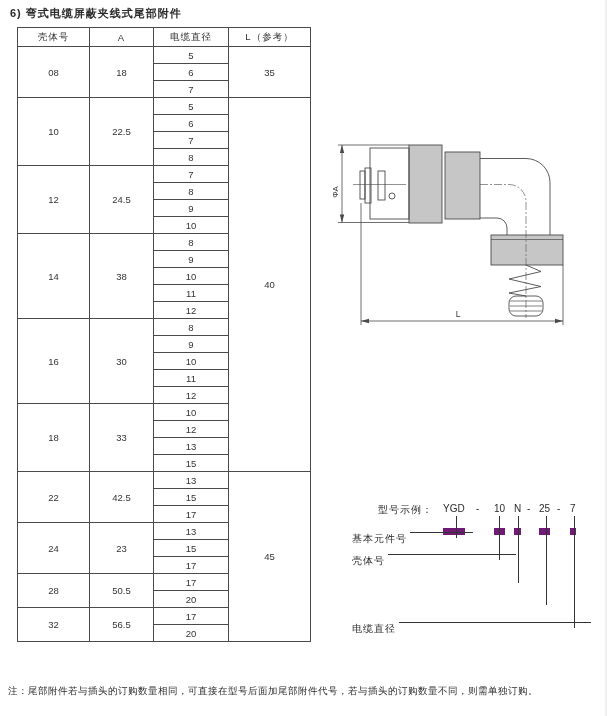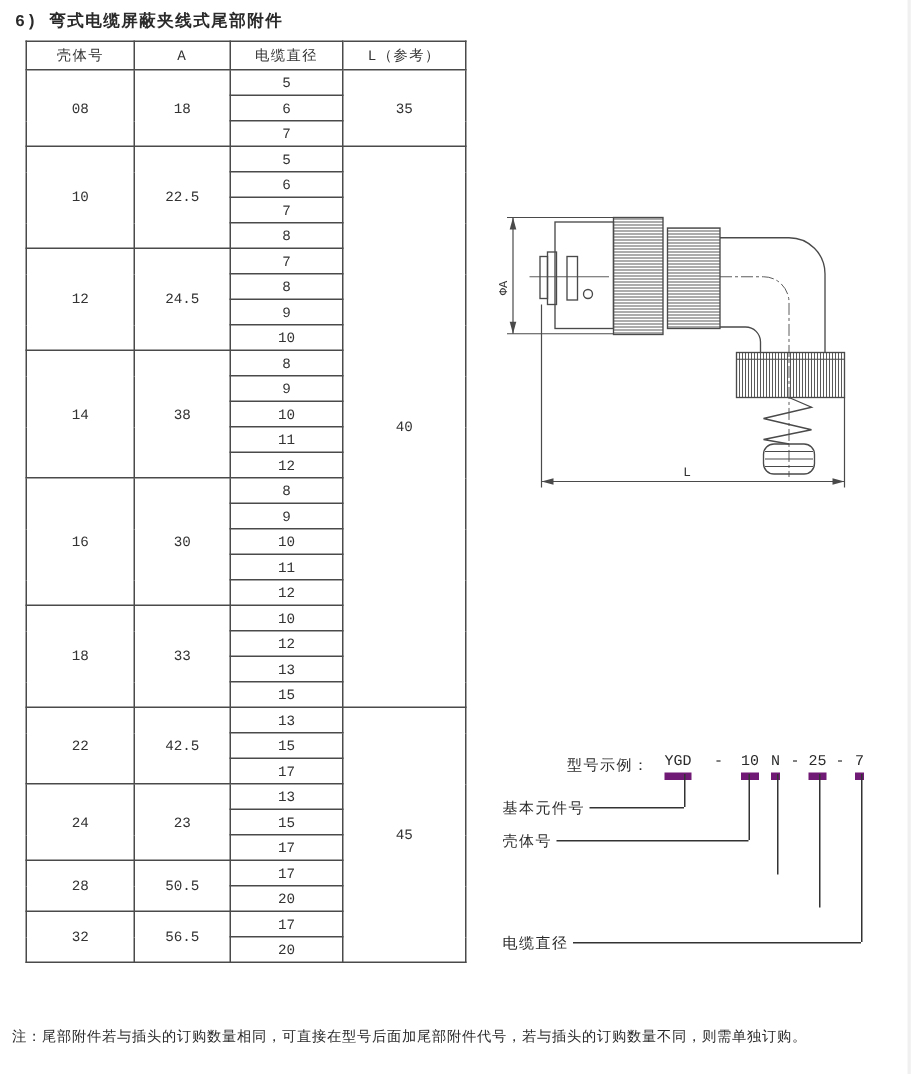--- a/index.html
+++ b/index.html
@@ -1,18 +1,18 @@
 <!DOCTYPE html>
 <html><head>
 <meta charset="utf-8">
 <style>
   html,body{margin:0;padding:0;background:#f0f0f0;}
   #page{
     position:relative; width:605px; height:716px; background:#ffffff;
-    font-family:Liberation Mono, monospace; color:#2a2a2a;
+    font-family:Liberation Sans, sans-serif; color:#2a2a2a;
     overflow:hidden;
   }
   #doc-title{
     position:absolute; left:10px; top:6px;
     font-size:11px; font-weight:bold; letter-spacing:1px; white-space:nowrap;
   }
   
   #spec-table{
     position:absolute; left:17px; top:27px;
     border-collapse:collapse; table-layout:fixed; width:293px;
@@ -24,22 +24,22 @@
   }
   #spec-table thead tr{height:19px;}
   #spec-table tbody tr{height:17px;}
   #spec-table th{letter-spacing:1px;}
   
   #drawing{position:absolute; left:330px; top:135px;}
   
   #model-example{position:absolute; left:330px; top:495px; width:277px; height:150px; font-size:10px;}
   #model-example .caption{position:absolute; left:48px; top:8px; letter-spacing:1px; white-space:nowrap;}
   #model-example .tok{position:absolute; top:8px; white-space:nowrap;}
-  #model-example .u{border-bottom:5px solid #701a75; padding-bottom:1px;}
-  .lbl-row{position:absolute; left:5px; display:flex; align-items:center; height:13px;}
+  #model-example .u{border-bottom:7px solid #701a75; padding-bottom:14px;}
+  .lbl-row{position:absolute; left:22px; display:flex; align-items:flex-start; height:13px;}
   .lbl-row .lbl{white-space:nowrap; letter-spacing:1px;}
   .lbl-row .lead{flex:1 1 auto; height:1px; background:#333; margin-left:3px;}
   .vlead{position:absolute; width:1px; background:#333;}
   
   #note{
     position:absolute; left:8px; top:685px; width:592px;
     font-size:9.5px; letter-spacing:0.5px; white-space:nowrap;
   }
 </style>
 </head>

